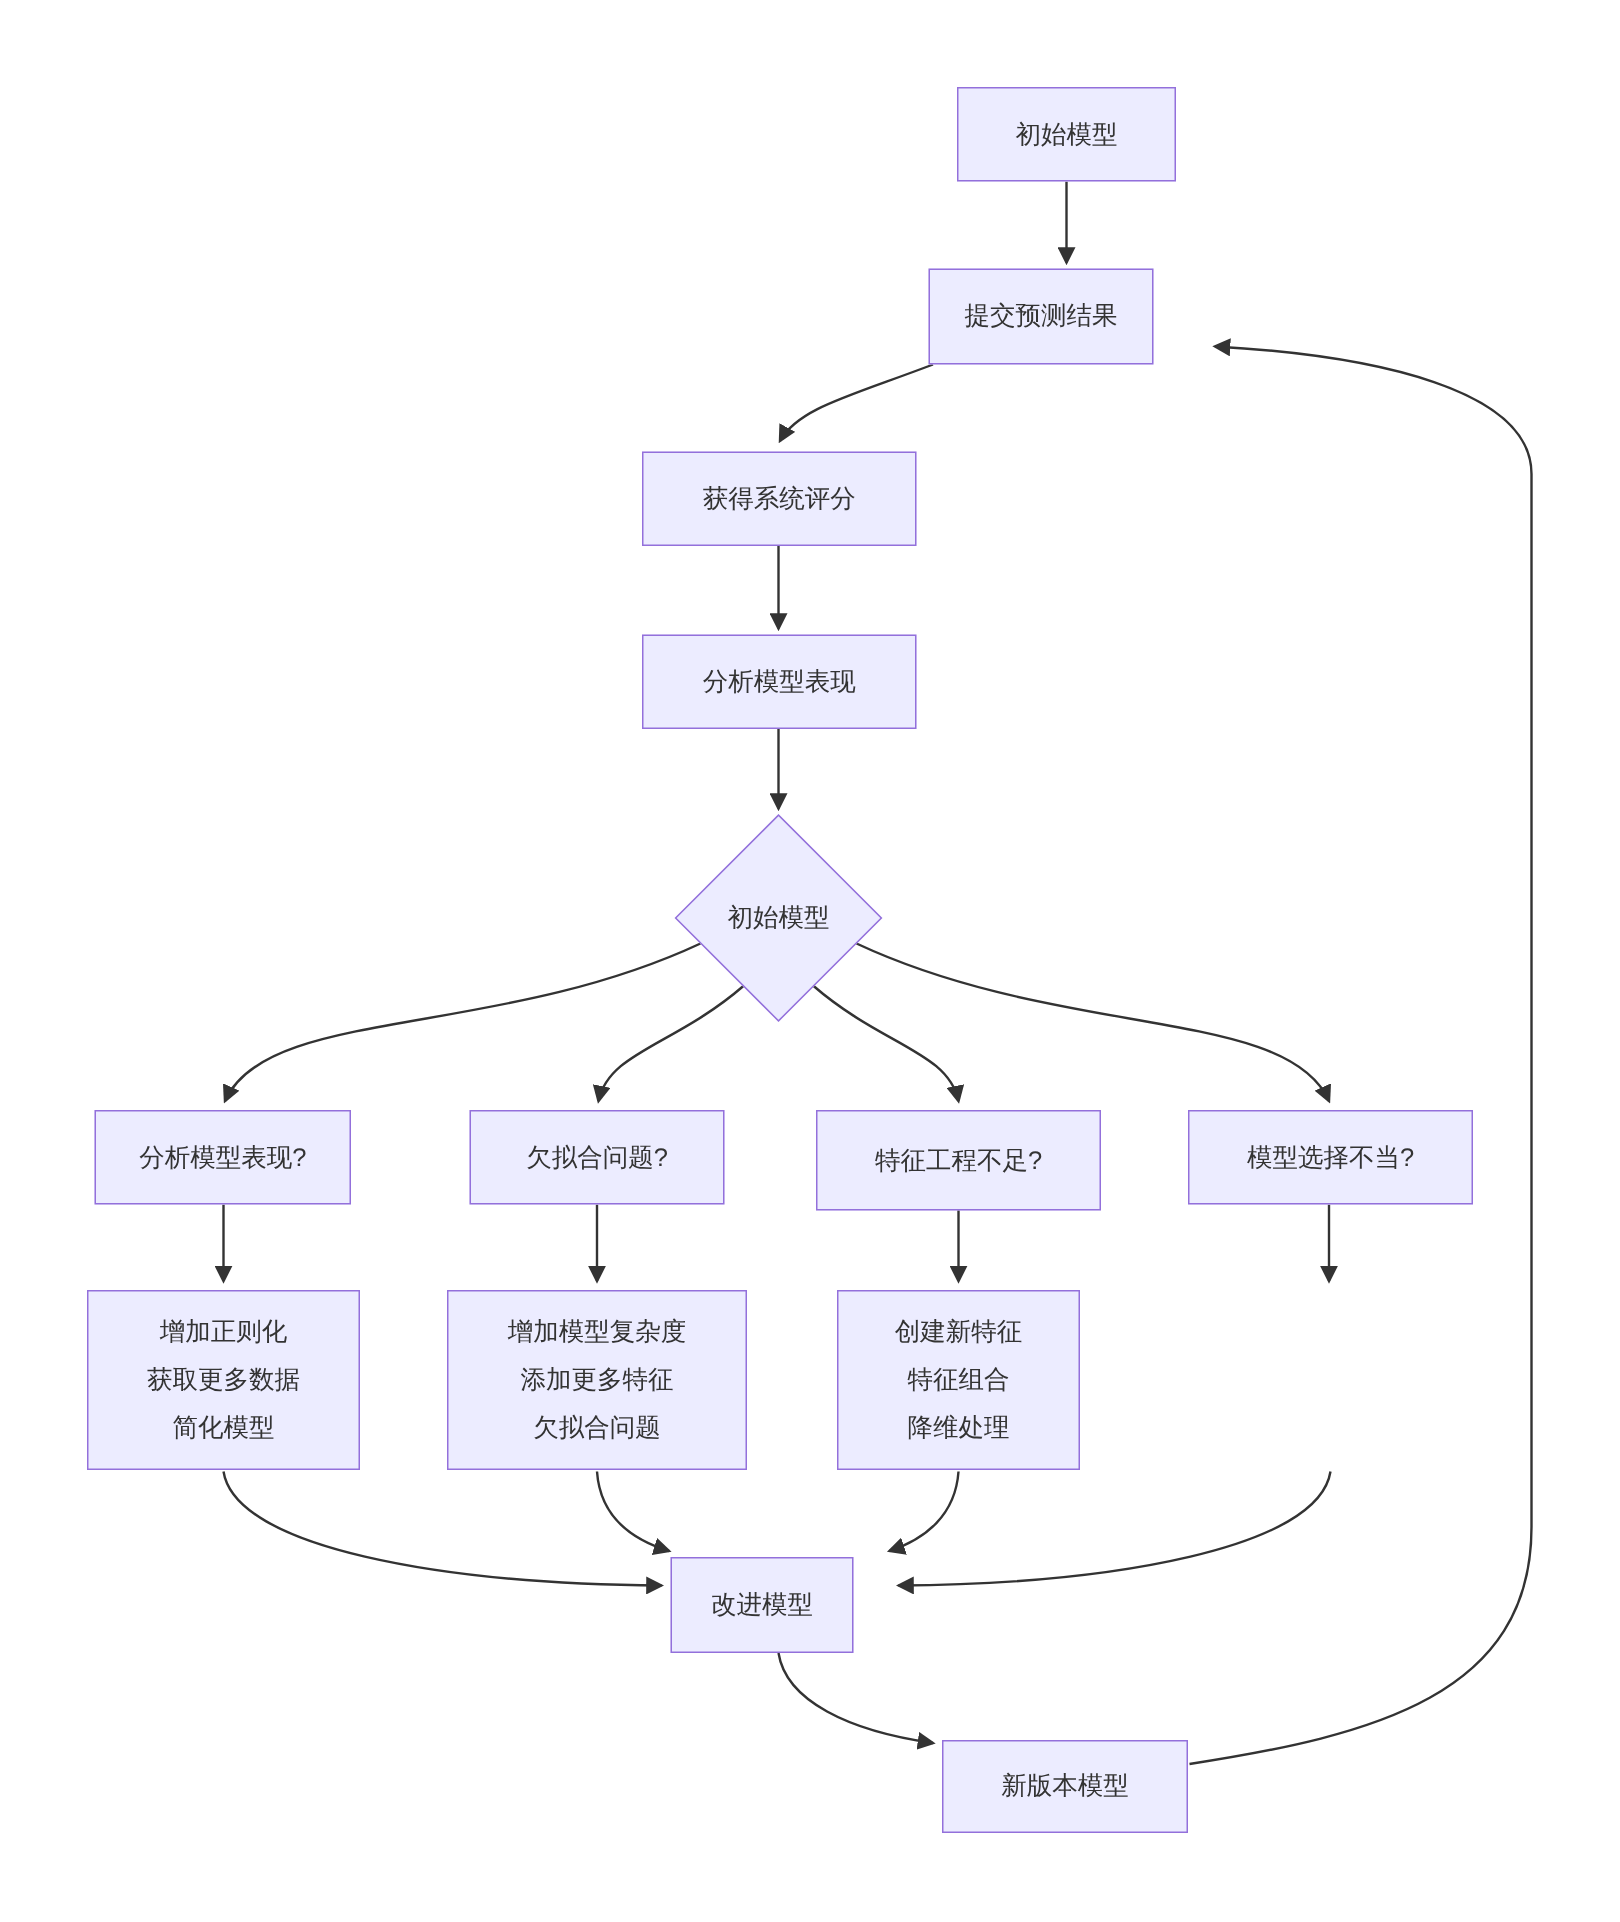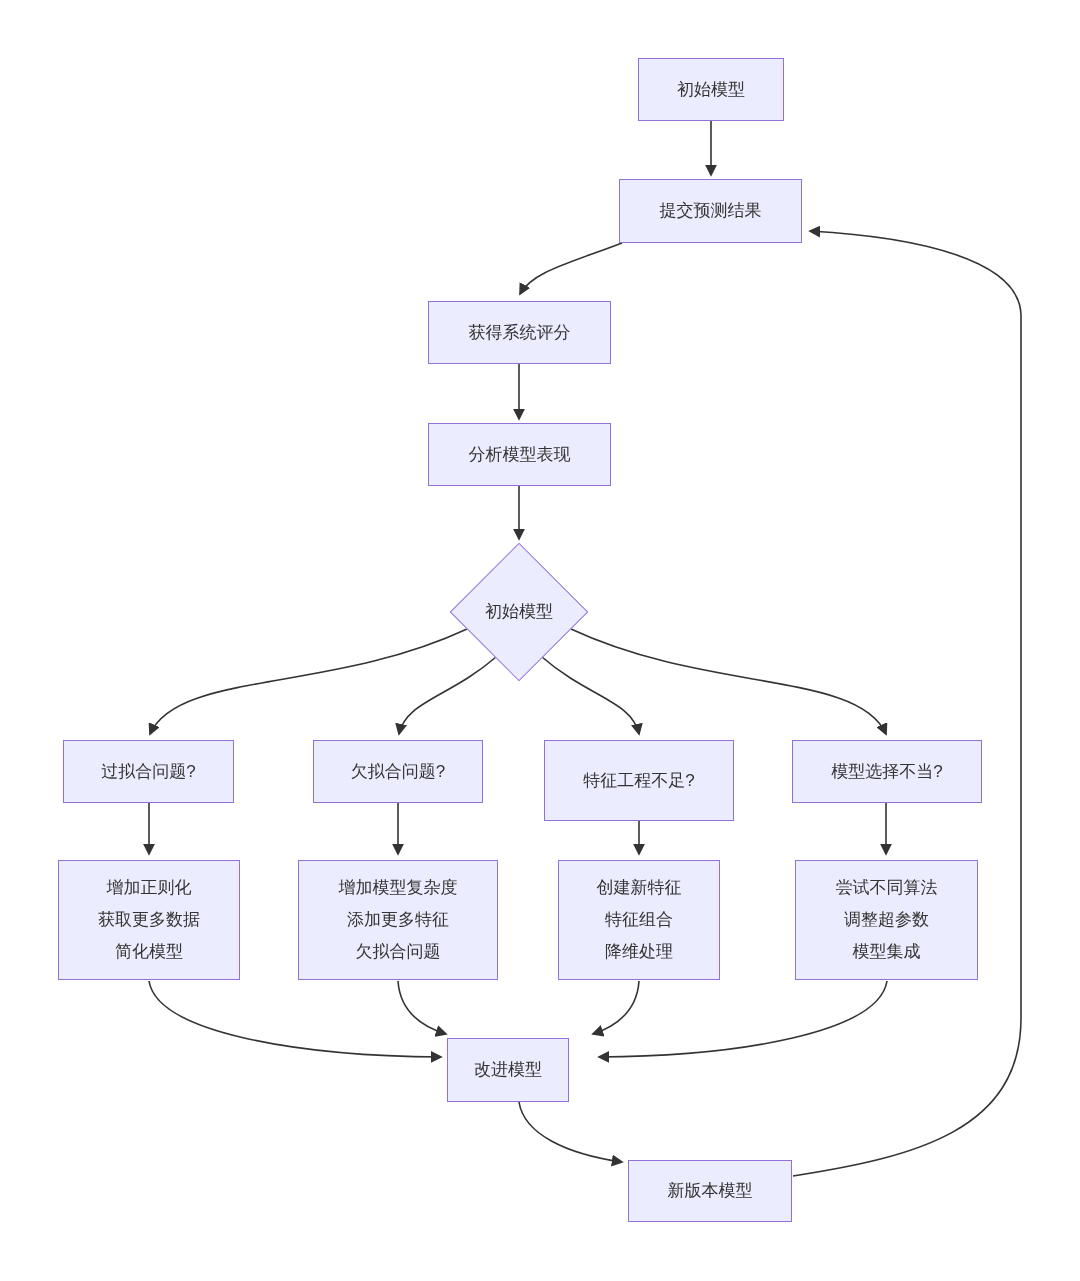--- a/index.html
+++ b/index.html
@@ -96,34 +96,34 @@
     <path class="edge" marker-end="url(#arrow)" d="M 398,981 C 400,1010 420,1026 446,1034"></path>
     <path class="edge" marker-end="url(#arrow)" d="M 639,981 C 637,1010 617,1026 593,1034"></path>
     <path class="edge" marker-end="url(#arrow)" d="M 887,981 C 879,1032 742,1056 599,1057"></path>
 
     <path class="edge" marker-end="url(#arrow)" d="M 519,1102 C 524,1134 566,1154 622,1162"></path>
     <path class="edge" marker-end="url(#arrow)" d="M 793,1176 C 916,1157 1021,1130 1021,1018 L 1021,316 C 1021,260 918,237 810,231"></path>
   </svg>
 
   <div class="node" style="left:638px; top:58px;  width:146px; height:63px;">初始模型</div>
 
-  <div class="node" style="left:619px; top:179px; width:183px; height:64px;">提交预测结果</div>
+  <div class="node" style="left:619px; top:179px; width:150px; height:64px;">提交预测结果</div>
 
   <div class="node" style="left:428px; top:301px; width:183px; height:63px;">获得系统评分</div>
 
   <div class="node" style="left:428px; top:423px; width:183px; height:63px;">分析模型表现</div>
 
   <div class="diamond-shape"></div>
   <div class="diamond-label">初始模型</div>
 
-  <div class="node" style="left:63px;  top:740px; width:171px; height:63px;">过拟合问题?</div>
+  <div class="node" style="left:63px;  top:740px; width:171px; height:63px;">分析模型表现?</div>
 
   <div class="node" style="left:313px; top:740px; width:170px; height:63px;text-align:center;">欠拟合问题?</div>
 
-  <div class="node" style="left:544px; top:740px; width:190px; height:81px;">特征工程不足?</div>
+  <div class="node" style="left:544px; top:740px; width:190px; height:67px;">特征工程不足?</div>
 
   <div class="node" style="left:792px; top:740px; width:190px; height:63px;">模型选择不当?</div>
 
   <div class="node multi" style="left:58px; top:860px; width:182px; height:120px;">
     <span>增加正则化</span>
     <span>获取更多数据</span>
     <span>简化模型</span>
   </div>
 
   <div class="node multi" style="left:298px; top:860px; width:200px; height:120px;text-align:center;">
@@ -131,23 +131,18 @@
     <span>添加更多特征</span>
     <span>欠拟合问题</span>
   </div>
 
   <div class="node multi" style="left:558px; top:860px; width:162px; height:120px;">
     <span>创建新特征</span>
     <span>特征组合</span>
     <span>降维处理</span>
   </div>
 
-  <div class="node multi" style="left:795px; top:860px; width:183px; height:120px;">
-    <span>尝试不同算法</span>
-    <span>调整超参数</span>
-    <span>模型集成</span>
-  </div>
 
   <div class="node" style="left:447px; top:1038px; width:122px; height:64px;">改进模型</div>
 
   <div class="node" style="left:628px; top:1160px; width:164px; height:62px;">新版本模型</div>
 
 </div>
 
 </body></html>

